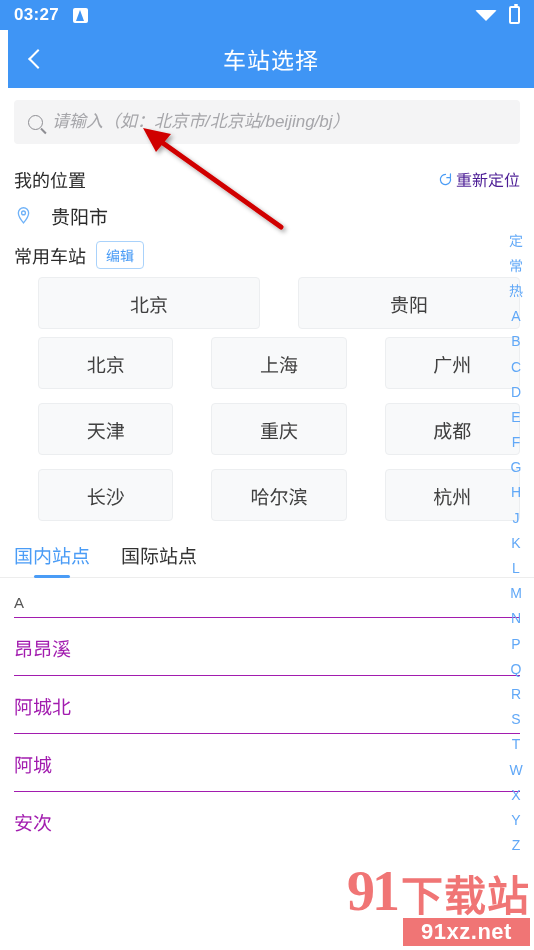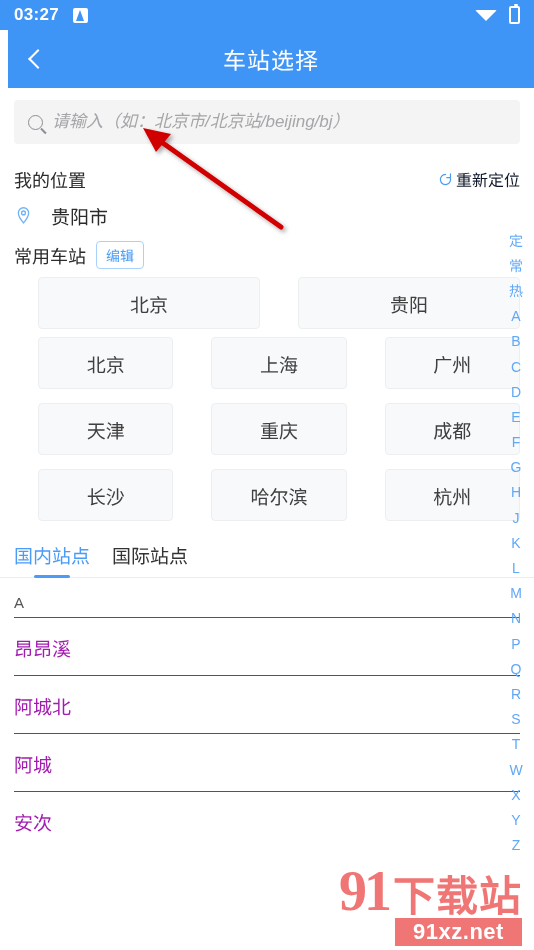--- a/index.html
+++ b/index.html
@@ -87,40 +87,40 @@
   .sec-head {
     display:flex; align-items:center; justify-content:space-between;
     margin-top:12px; margin-bottom:6px;
   }
   .sec-left { display:flex; align-items:center; gap:10px; }
   .sec-title { font-size:18px; color:#2b2b2b; }
   .edit-btn {
     border:1px solid #a9d2fb; border-radius:4px;
     color:#4a9cf6; font-size:14px; padding:3px 9px; background:#fff;
   }
-  .relocate { display:flex; align-items:center; gap:3px; color:#0f172a; font-size:16px; }
+  .relocate { display:flex; align-items:center; gap:3px; color:#4c1d95; font-size:16px; }
   .refresh-ico { width:15px; height:15px; flex:none; }
 
   .myloc-row { display:flex; align-items:center; gap:18px; margin:10px 0 4px; }
   .pin-ico { width:19px; height:19px; flex:none; }
   .myloc-name { font-size:19px; color:#2b2b2b; }
 
   
   .grid2, .grid3 { display:grid; gap:14px; margin-top:8px; }
   .grid2 { grid-template-columns:repeat(2,1fr); }
   .grid3 { grid-template-columns:repeat(3,1fr); }
   .tile {
     height:52px; background:#f8f9fa; border:1px solid #eceef0; border-radius:4px;
     display:flex; align-items:center; justify-content:center;
     font-size:19px; color:#404040;margin-left:24px;
   }
 
   
   .tabs {
-    display:flex; gap:22px; padding:0 14px;
+    display:flex; gap:31px; padding:0 14px;
     margin-top:20px; border-bottom:1px solid #ededed;
   }
   .tab { font-size:19px; color:#333; padding-bottom:9px; position:relative; }
   .tab.active { color:#4a9cf6; }
   .tab.active:after {
     content:""; position:absolute; left:50%; transform:translateX(-50%);
     bottom:-1px; width:36px; height:3px; background:#4a9cf6; border-radius:2px;
   }
 
   
@@ -137,21 +137,21 @@
     position:absolute; right:4px; top:228px; width:28px;
     display:flex; flex-direction:column; align-items:center;
     font-size:14px; color:#61a8f7; line-height:1;
   }
   .index span { padding:5.6px 0; }
 
   
   .arrow { position:absolute; left:0; top:0; width:534px; height:950px; pointer-events:none; }
 
   
-  .wm { position:absolute; right:12px; bottom:4px; opacity:.92; }
+  .wm { position:absolute; right:4px; bottom:4px; opacity:.92; }
   .wm-top { display:flex; align-items:flex-end; }
   .wm-91 {
     font-size:56px; font-weight:bold; color:#ef6a6a;
     font-family:"Liberation Serif",serif; line-height:.85; letter-spacing:-3px;
   }
   .wm-cn {
     font-size:42px; font-weight:bold; color:#ef6a6a; line-height:.9;
     margin-left:4px; letter-spacing:1px;
   }
   .wm-net {

